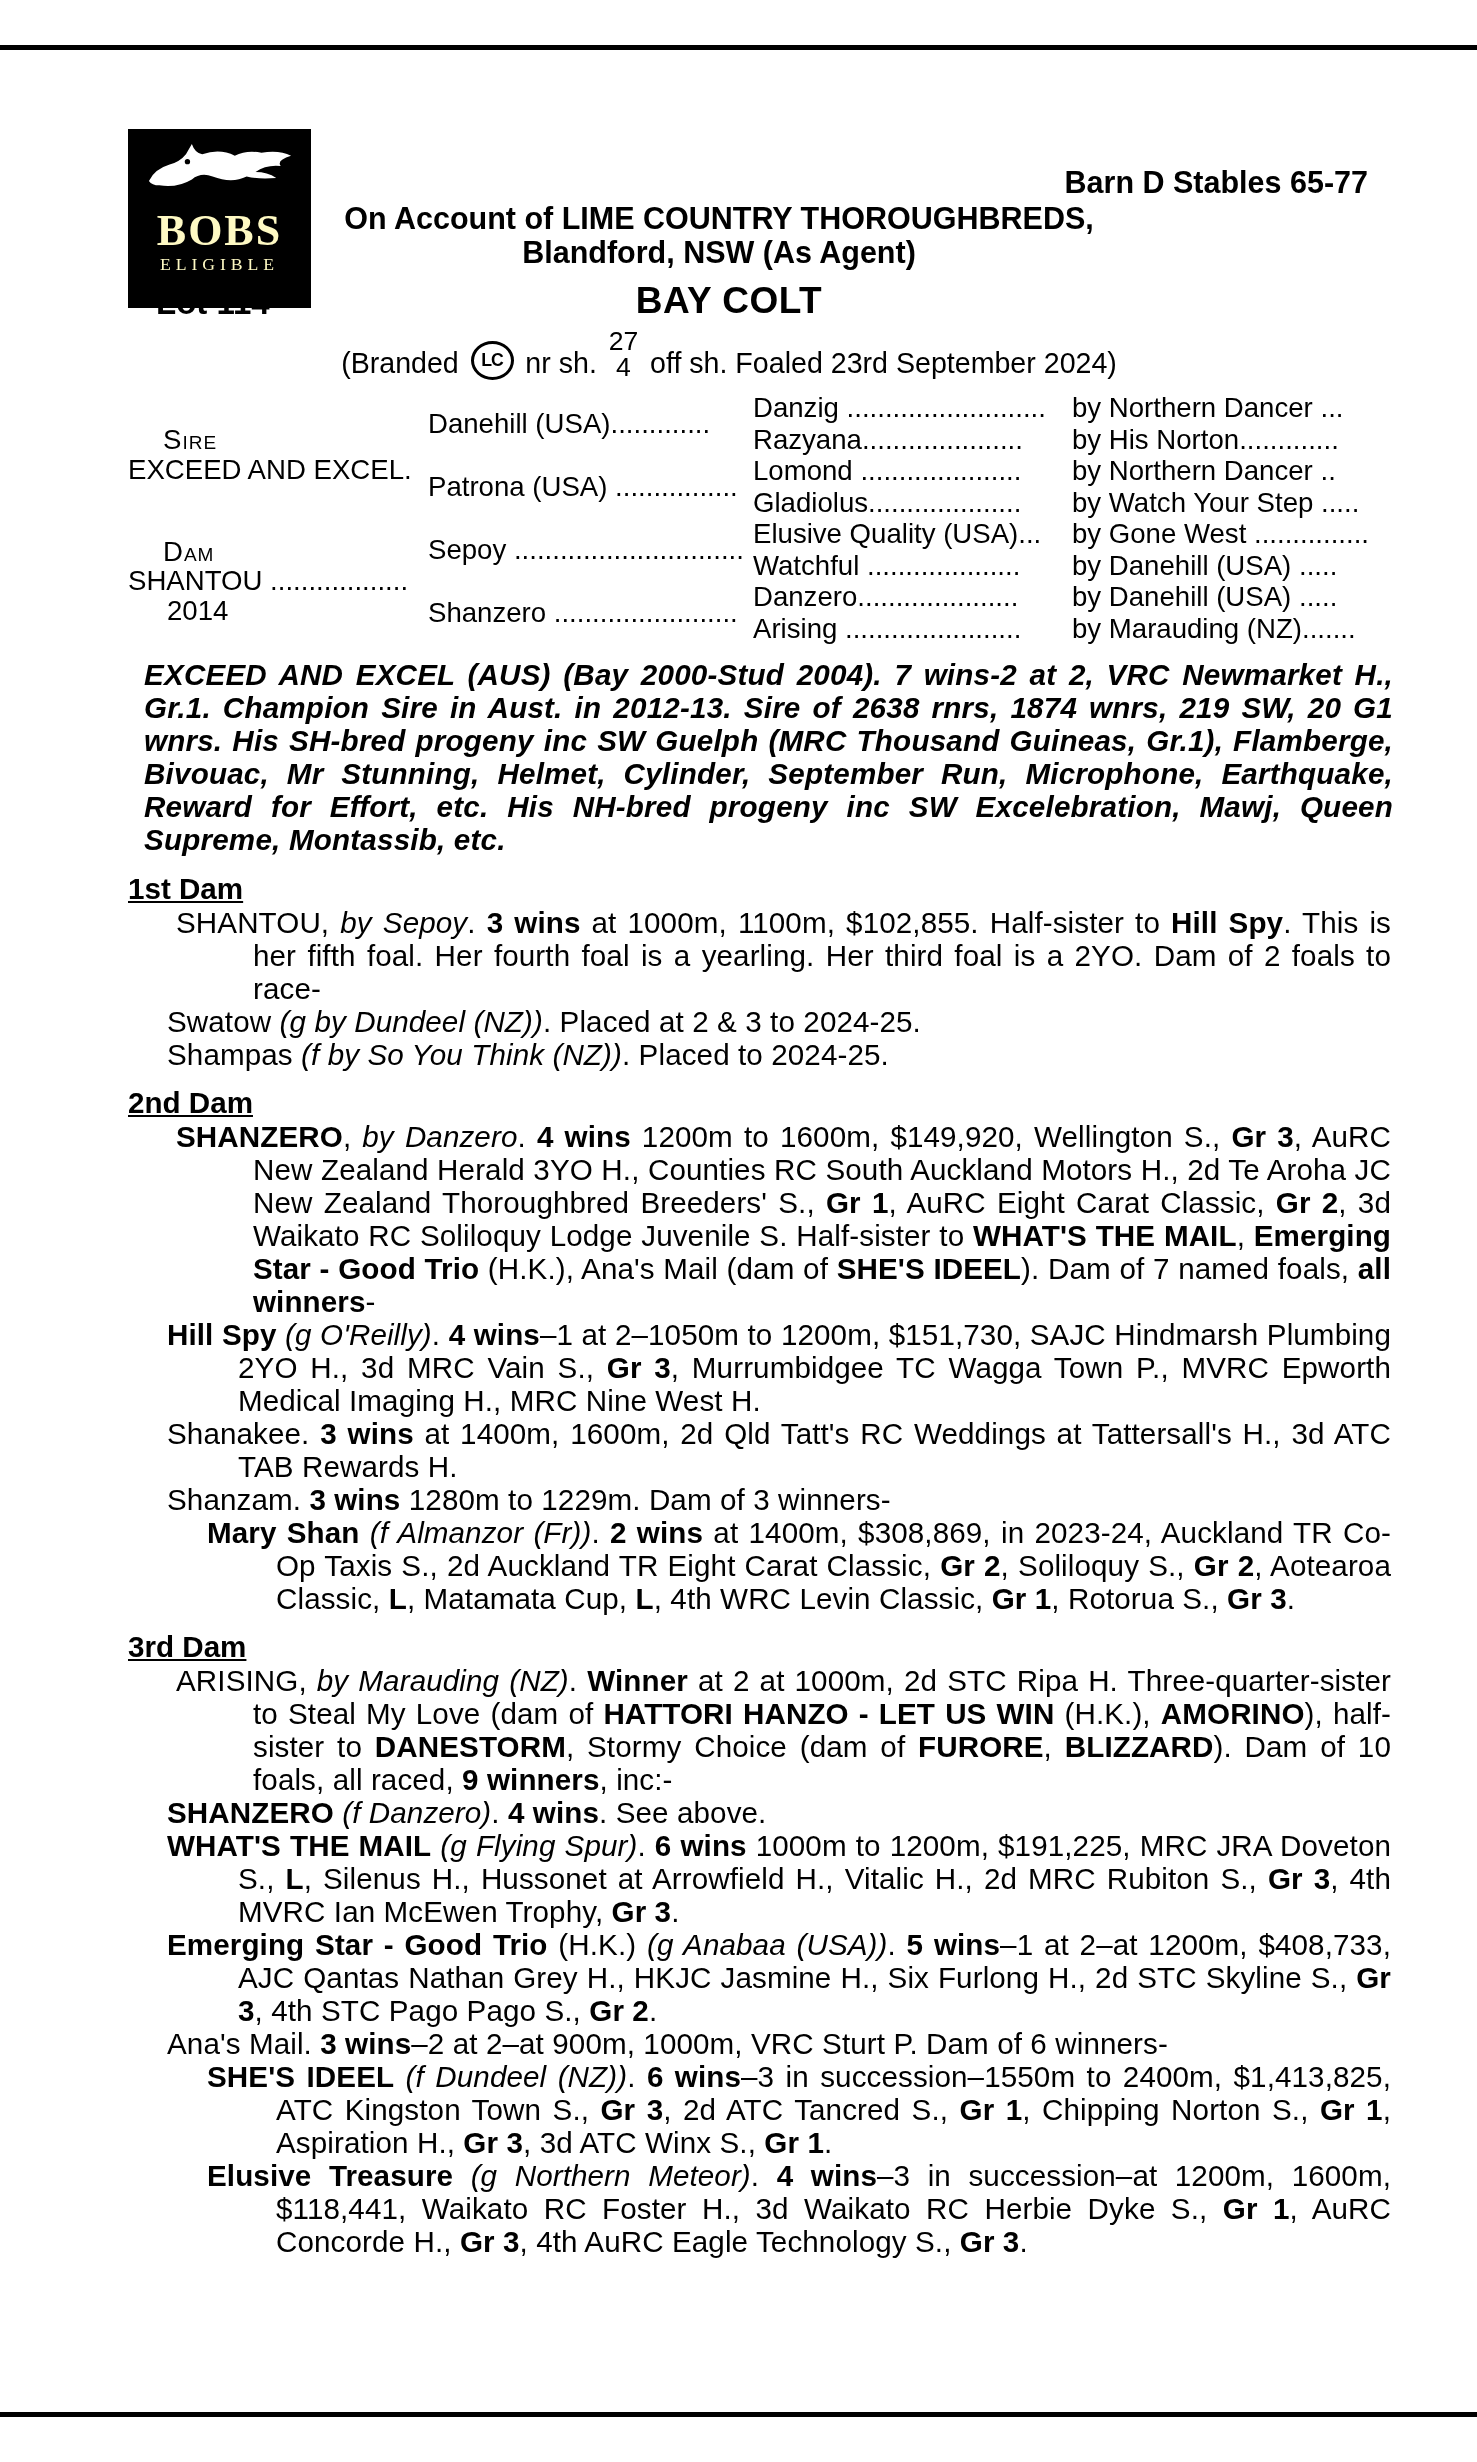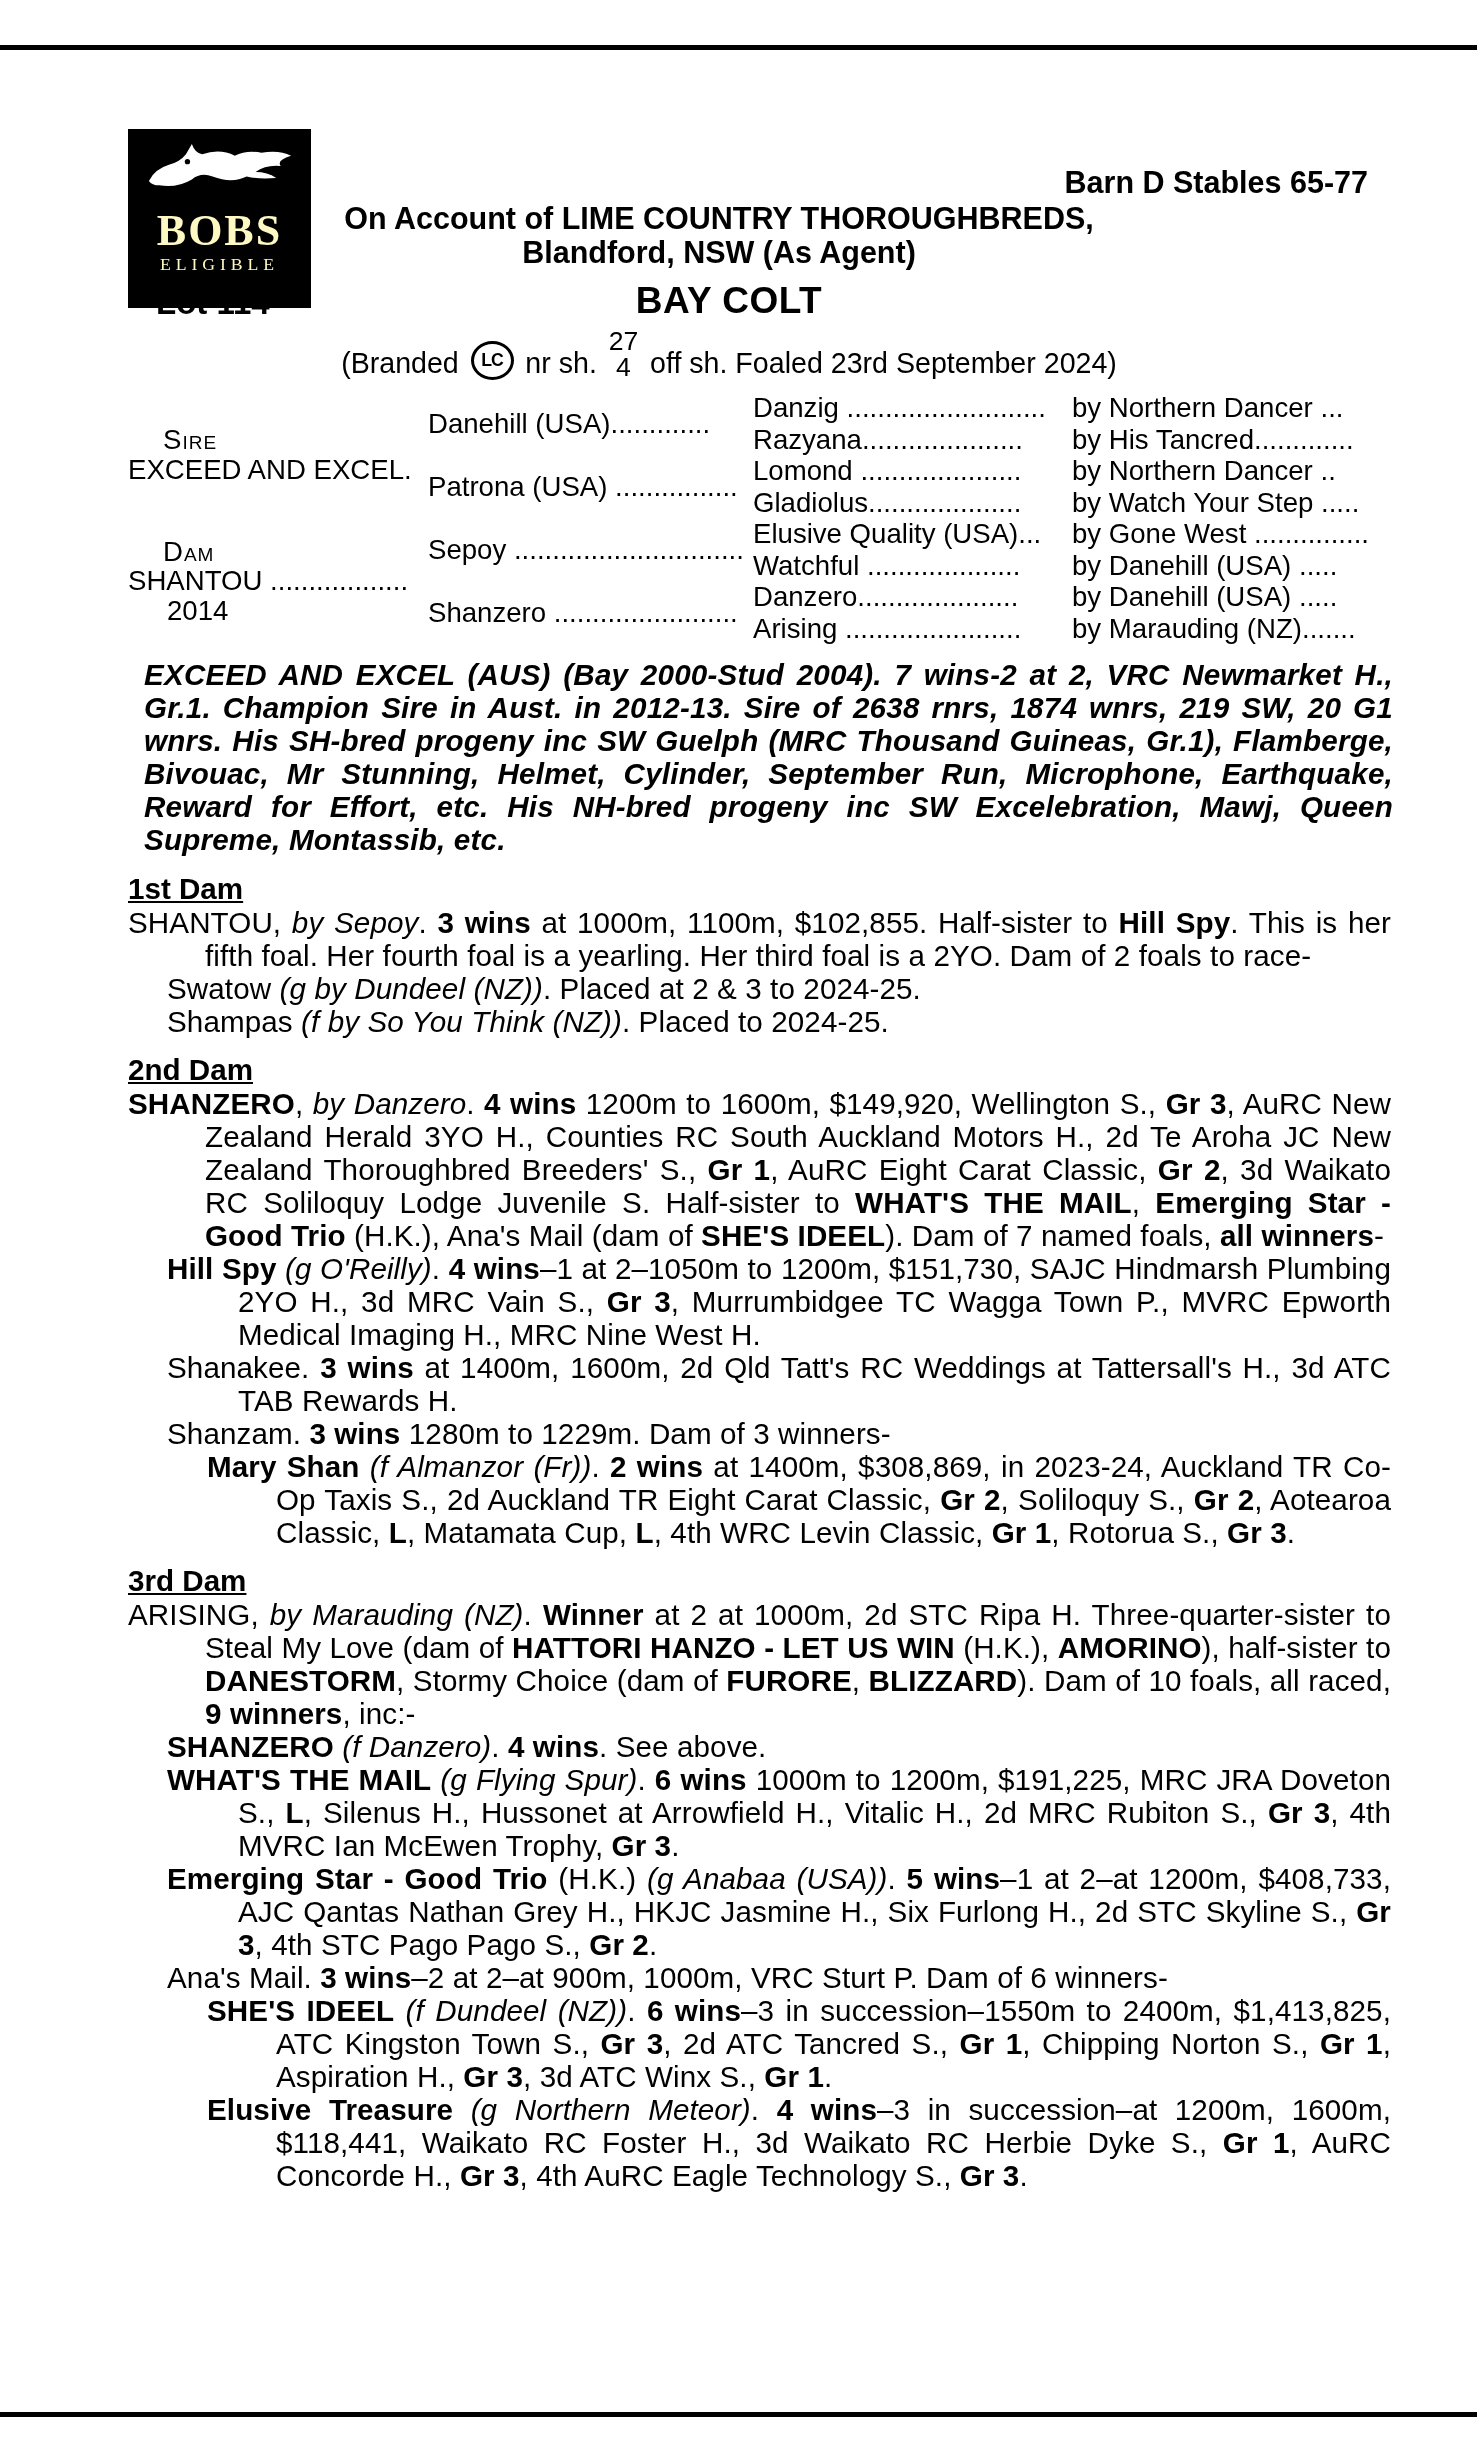--- a/index.html
+++ b/index.html
@@ -44,21 +44,21 @@
   
   .sirepara{position:absolute;top:658px;left:144px;width:1249px;font-weight:bold;font-style:italic;
             font-size:29.6px;line-height:33px;text-align:justify;letter-spacing:0.2px;}
 
   
   .main{position:absolute;top:871px;left:128px;width:1263px;font-size:29.6px;line-height:33px;}
   .section{margin-top:13.8px;}
   .section:first-child{margin-top:0;}
   .section h2{font-size:29.6px;line-height:35px;margin:0;font-weight:bold;text-decoration:underline;}
   .entry{margin:0;text-align:justify;letter-spacing:0.1px;}
-  .ind0{padding-left:77px;text-indent:-77px;}
+  .ind0{padding-left:77px;text-indent:-77px;margin-left:48px;}
   .ind1{padding-left:110px;text-indent:-71px;}
   .ind2{padding-left:148px;text-indent:-69px;}
   .s-p{font-weight:normal;font-style:normal;}
   .s-b{font-weight:bold;}
   .s-i{font-style:italic;}
 </style>
 </head>
 <body>
 
 <div class="page">
@@ -111,21 +111,21 @@
       <div class="pcell2">Sepoy ..............................</div>
       <div class="pcell2">Shanzero ........................</div>
     </div>
     <div class="pcol34">
       <div class="prow">
         <span class="pname">Danzig ............................</span>
         <span class="pby"><span>by </span><span class="bold">Northern Dancer</span><span> ...</span></span>
       </div>
       <div class="prow">
         <span class="pname">Razyana.....................</span>
-        <span class="pby"><span>by </span><span>His Tancred</span><span>.............</span></span>
+        <span class="pby"><span>by </span><span>His Norton</span><span>.............</span></span>
       </div>
       <div class="prow">
         <span class="pname">Lomond .....................</span>
         <span class="pby"><span>by </span><span class="bold">Northern Dancer</span><span> ..</span></span>
       </div>
       <div class="prow">
         <span class="pname">Gladiolus....................</span>
         <span class="pby"><span>by </span><span>Watch Your Step</span><span> .....</span></span>
       </div>
       <div class="prow">

